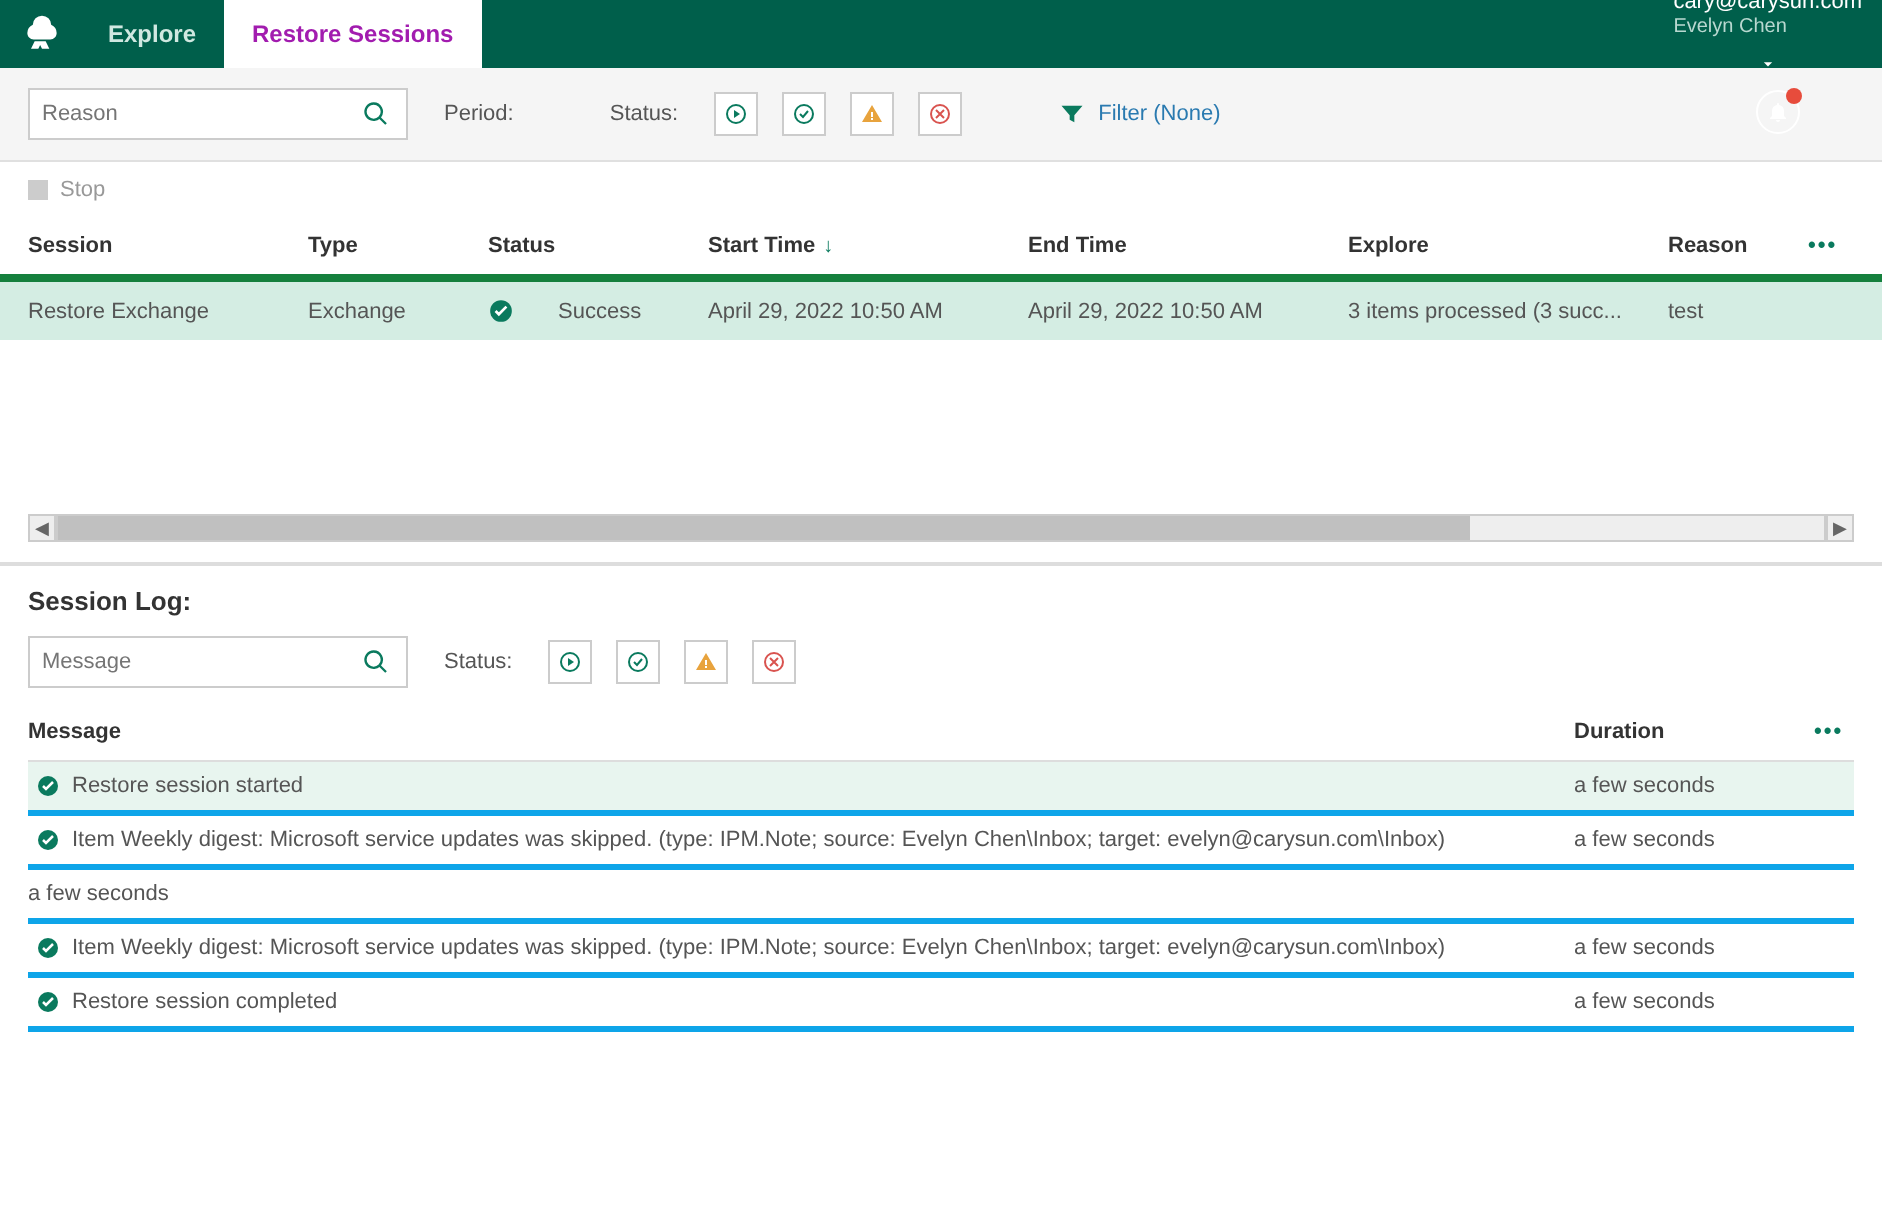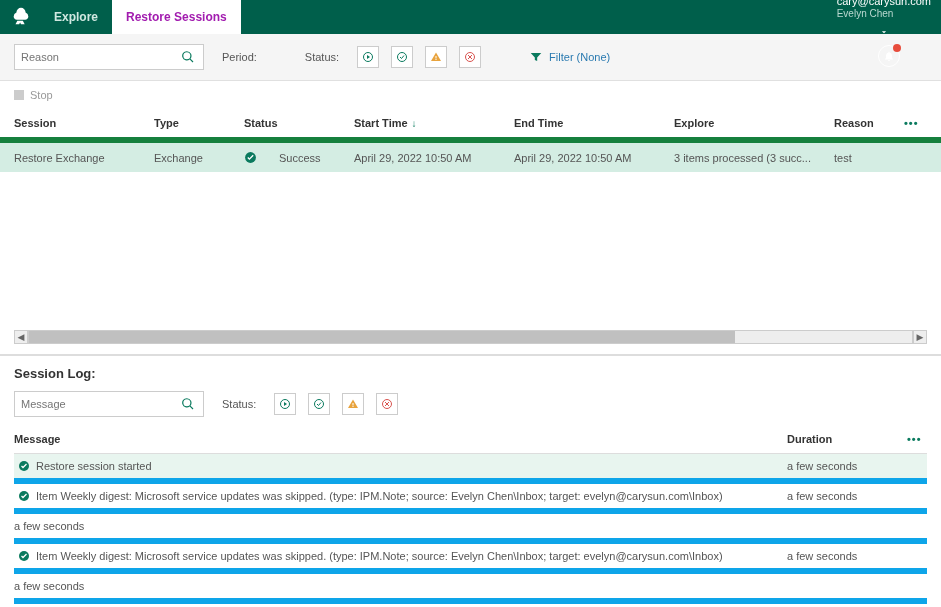--- a/index.html
+++ b/index.html
@@ -26,41 +26,41 @@
 .select-box { border: 1px solid #ccc; background: #fff; height: 26px; width: 120px; display: flex; align-items: center; justify-content: space-between; padding: 0 8px; font-size: 11px; color: #555; }
 .status-icons { display: flex; gap: 12px; align-items: center; }
 .stat-btn { width: 22px; height: 22px; border: 1px solid #ccc; background: #fff; display: flex; align-items: center; justify-content: center; }
 .filter-link { color: #2a7ab0; display: flex; align-items: center; gap: 6px; font-size: 11px; }
 
 .stop-row { padding: 8px 14px; color: #999; font-size: 11px; display:flex; align-items:center; gap:6px;}
 .stop-box { width:10px; height:10px; background:#ccc; }
 
 .sessions-table { width: 100%; }
 .sessions-header, .sessions-row { display: grid; grid-template-columns: 140px 90px 110px 160px 160px 160px 70px 20px; padding: 8px 14px; align-items: center; font-size: 11px; }
-.sessions-header { color: #333; font-weight: bold; border-bottom: 6px solid #15803d; }
+.sessions-header { color: #333; font-weight: bold; border-bottom: 4px solid #15803d; }
 .sessions-header .sort-indicator { color:#0a7a5e; font-size:10px; margin-left:4px;}
 .sessions-row { background: #d4ede3; color: #555; }
 .status-cell { display:flex; align-items:center; gap:22px;}
 .success-dot { color:#0a7a5e; font-size:14px;}
 .col-options { color:#0a7a5e; font-weight:bold; letter-spacing:1px;}
 
-.table-body-area { height: 187px; overflow: auto; }
+.table-body-area { height: 116px; overflow: auto; }
 
 .hscroll { height: 14px; margin: 0 14px 10px 14px; display:flex; align-items:center;}
 .hscroll .arrow { width:14px; height:14px; background:#eee; display:flex;align-items:center;justify-content:center;font-size:9px;color:#666;border:1px solid #ccc;}
 .hscroll .track { flex:1; height:14px; background:#eee; position:relative; border:1px solid #ccc;}
 .hscroll .thumb { position:absolute; left:0; top:0; height:100%; width:80%; background:#c0c0c0;}
 
 .session-log { border-top: 2px solid #ddd; padding: 10px 14px 0 14px; }
 .session-log h3 { font-size: 13px; font-weight: bold; color: #333; margin-bottom: 10px; }
 .log-toolbar { display:flex; align-items:center; gap:18px; margin-bottom:10px;}
 
 .log-header, .log-row { display:grid; grid-template-columns: 1fr 120px 20px; padding:6px 0; align-items:center; font-size:11px;}
 .log-header { font-weight:bold; border-bottom:1px solid #ddd; padding-bottom:8px;}
-.log-row { border-bottom:6px solid #0ea5e9; color:#555;}
+.log-row { border-bottom:3px solid #0ea5e9; color:#555;}
 .log-row.highlight { background:#e8f5ef;}
 .log-msg { display:flex; align-items:center; gap:6px; padding-left:4px;}
 .log-icon { color:#0a7a5e; font-size:13px;}
 
 svg { display:block; }
 </style>
 </head>
 <body>
 
 <div class="topbar">
@@ -272,16 +272,25 @@
             <circle cx="12" cy="12" r="10" fill="#0a7a5e"></circle>
             <path fill="none" stroke="#fff" stroke-width="2.5" d="M7 12l3 3 7-7"></path>
           </svg>
         </span>
         <span>Item Weekly digest: Microsoft service updates was skipped. (type: IPM.Note; source: Evelyn Chen\Inbox; target: evelyn@carysun.com\Inbox)</span>
       </div>
     <div>a few seconds</div>
       <div></div>
   </div>
   <div class="log-row">
+    <div class="log-msg">
+        <span class="log-icon">
+          <svg viewBox="0 0 24 24" width="12" height="12">
+            <circle cx="12" cy="12" r="10" fill="#0a7a5e"></circle>
+            <path fill="none" stroke="#fff" stroke-width="2.5" d="M7 12l3 3 7-7"></path>
+          </svg>
+        </span>
+        <span>Restore session completed</span>
+      </div>
     <div>a few seconds</div>
       <div></div>
   </div>
 </div>
 
 </body></html>

